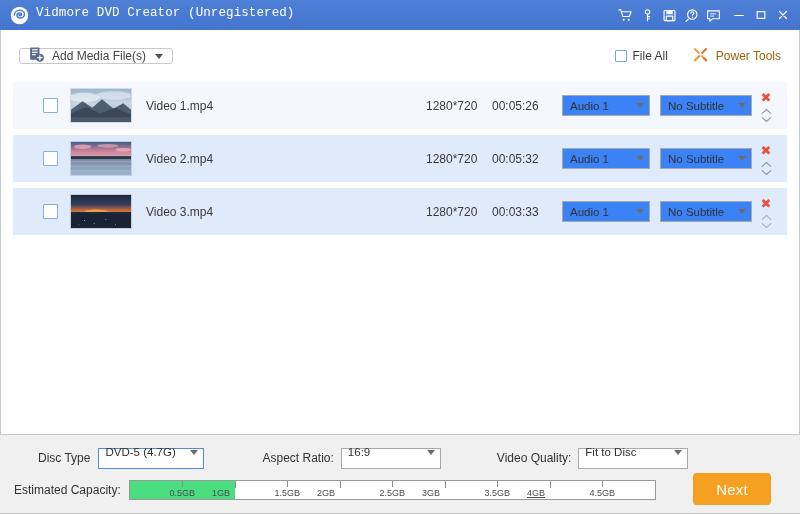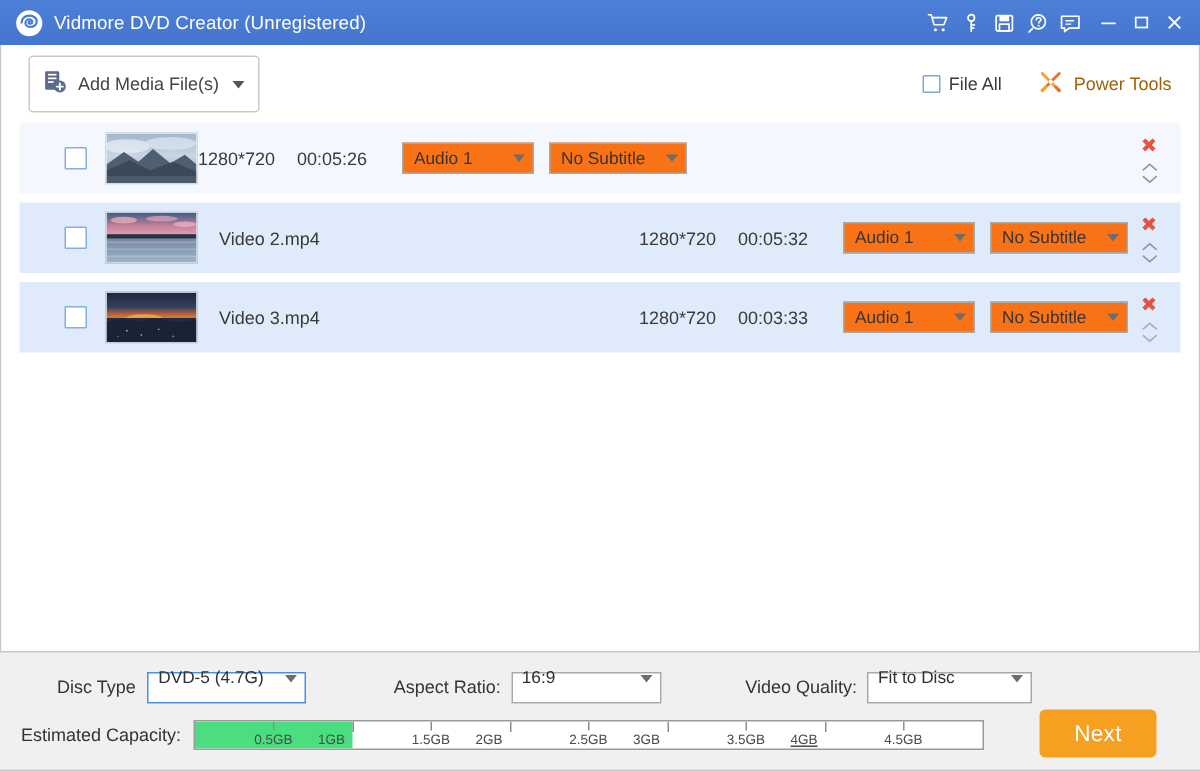--- a/index.html
+++ b/index.html
@@ -33,22 +33,22 @@
     background: #4a7ed6;
     background: linear-gradient(180deg, #4e80d8 0%, #4475cf 100%);
     display: flex;
     align-items: center;
     padding: 0 6px 0 10px;
     flex: 0 0 auto;
     position: relative;
   }
   .brand {
     display: flex;
-    align-items: center;
     gap: 7px;
+    font-family: Liberation Mono, monospace;
   }
   .brand-logo {
     width: 19px;
     height: 19px;
     display: block;
   }
   .app-title {
     color: #ffffff;
     font-size: 12.5px;
     letter-spacing: .1px;
@@ -86,21 +86,21 @@
   .toolbar {
     height: 52px;
     flex: 0 0 auto;
     display: flex;
     align-items: center;
     padding: 0 14px 0 18px;
     box-sizing: border-box;
     background: #ffffff;
   }
   .add-media-btn {
-    height: 38px;
+    height: 16px;
     min-width: 128px;
     border: 1px solid #c9c9c9;
     border-radius: 3px;
     background: #ffffff;
     display: flex;
     align-items: center;
     gap: 7px;
     padding: 0 9px 0 8px;
     cursor: default;
     box-sizing: border-box;
@@ -201,21 +201,21 @@
   }
   .dur {
     font-size: 12px;
     color: #3a3a3a;
     width: 70px;
     flex: 0 0 auto;
     text-align: left;
   }
   .mini-select {
     height: 21px;
-    background: #f97316;
+    background: #3b82f6;
     border: 1px solid #a9a9a9;
     box-sizing: border-box;
     display: flex;
     align-items: center;
     padding: 0 5px 0 7px;
     font-size: 11.5px;
     color: #333;
     cursor: default;
     flex: 0 0 auto;
   }
@@ -488,20 +488,21 @@
               </linearGradient>
             </defs>
             <rect width="62" height="35" fill="url(#g1a)"></rect>
             <ellipse cx="14" cy="9" rx="16" ry="5" fill="#e6edf4" opacity=".75"></ellipse>
             <ellipse cx="44" cy="7" rx="18" ry="4.5" fill="#dee7f0" opacity=".7"></ellipse>
             <path d="M0 22 L12 13 L22 20 L32 11 L44 21 L54 15 L62 22 L62 35 L0 35 Z" fill="#4e5f72"></path>
             <path d="M0 26 L16 19 L30 26 L46 20 L62 27 L62 35 L0 35 Z" fill="#3a4858"></path>
             <rect y="30" width="62" height="5" fill="#5c6b7d" opacity=".5"></rect>
           </svg>
         </span>
+        <span class="file-name">Video 1.mp4</span>
         <span class="res">1280*720</span>
         <span class="dur">00:05:26</span>
         <span class="mini-select audio">
           <span class="txt">Audio 1</span>
           <span class="mini-caret"></span>
         </span>
         <span class="mini-select sub">
           <span class="txt">No Subtitle</span>
           <span class="mini-caret"></span>
         </span>

